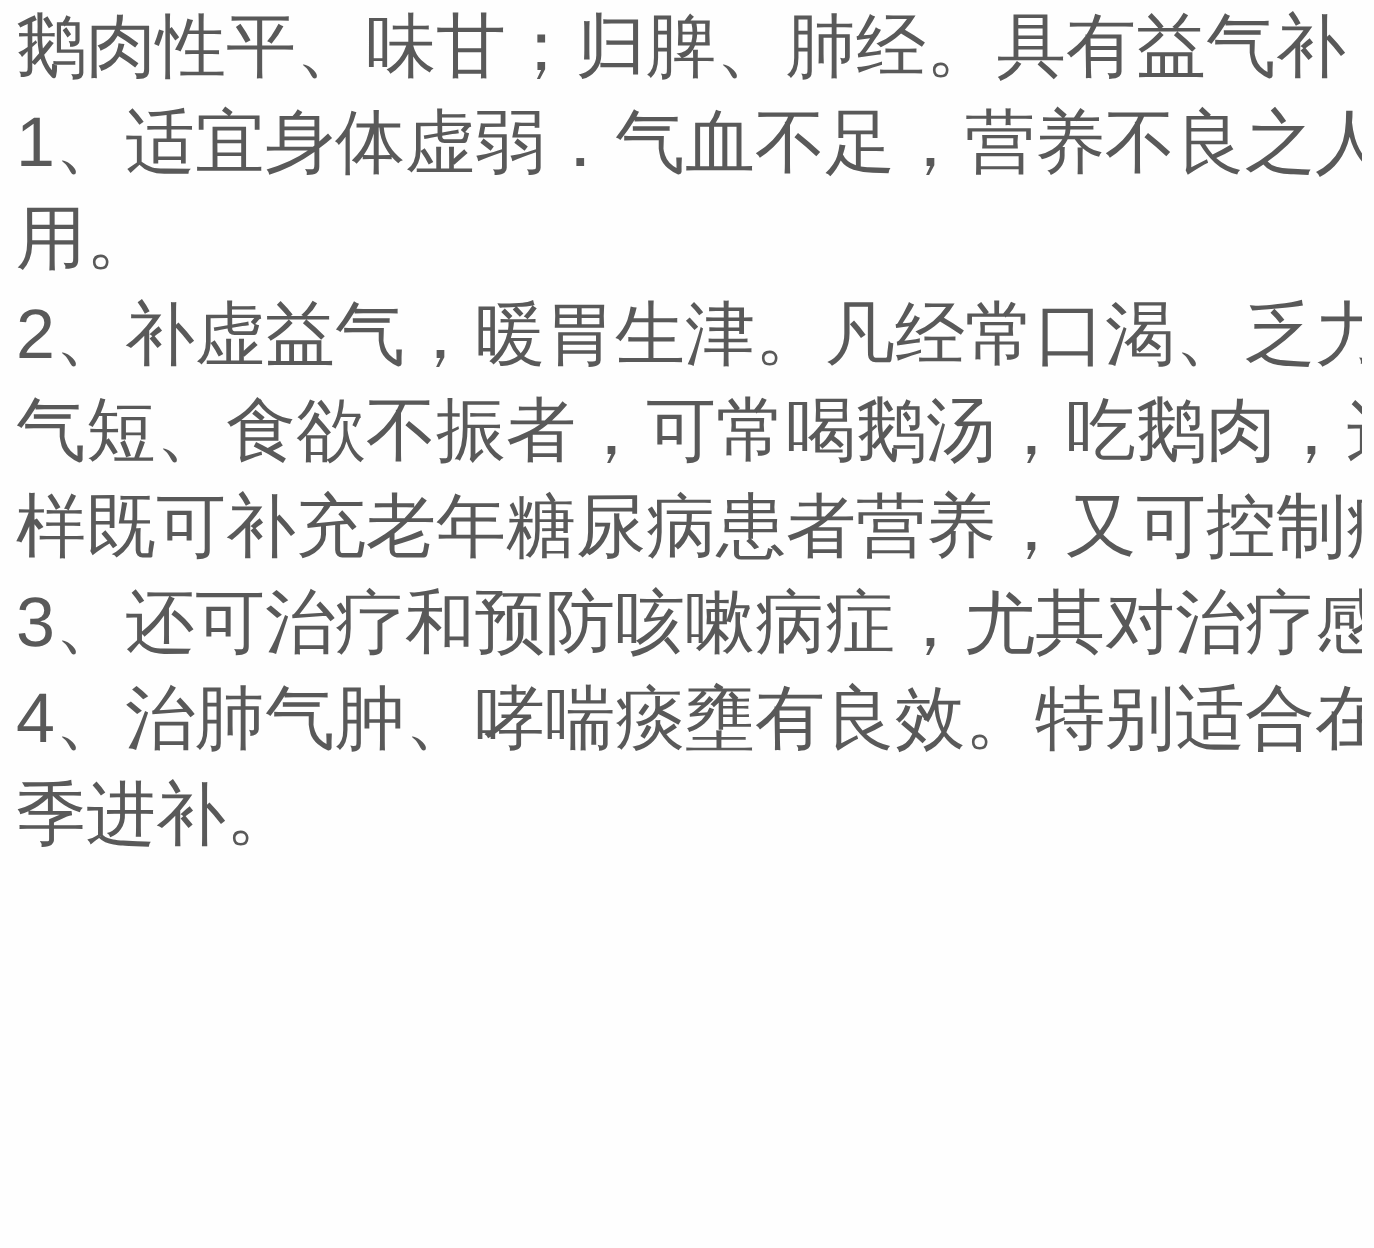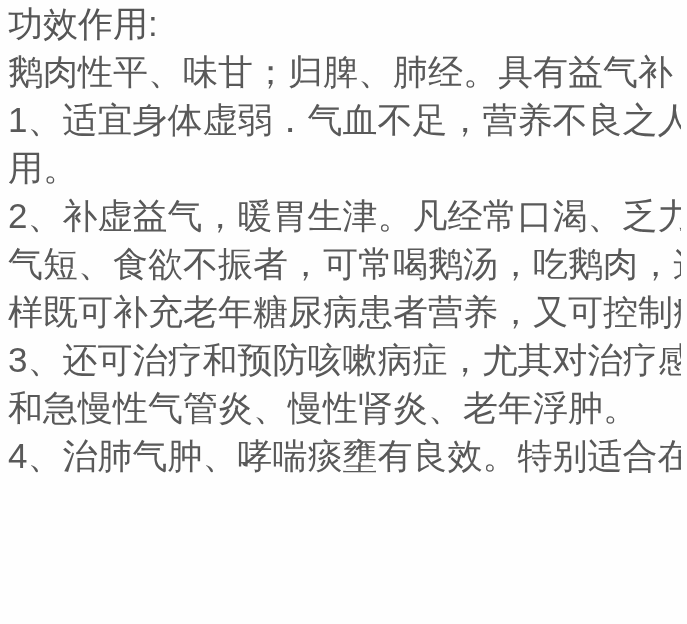--- a/index.html
+++ b/index.html
@@ -29,28 +29,27 @@
     overflow: hidden;
   }
   .heading {
     color: #565656;
   }
 </style>
 </head>
 <body style="background: rgb(254, 254, 254);">
 
 <div class="page">
-  <div class="line heading">功效作用:</div>
 
   <div class="line">鹅肉性平、味甘；归脾、肺经。具有益气补</div>
 
   <div class="line">1、适宜身体虚弱．气血不足，营养不良之人食</div>
   <div class="line">用。</div>
 
   <div class="line">2、补虚益气，暖胃生津。凡经常口渴、乏力、</div>
   <div class="line">气短、食欲不振者，可常喝鹅汤，吃鹅肉，这</div>
   <div class="line">样既可补充老年糖尿病患者营养，又可控制病</div>
 
   <div class="line">3、还可治疗和预防咳嗽病症，尤其对治疗感冒</div>
-  <div class="line">和急慢性气管炎、慢性肾炎、老年浮肿。</div>
 
   <div class="line">4、治肺气肿、哮喘痰壅有良效。特别适合在冬</div>
+  <div class="line">季进补。</div>
 </div>
 
 </body></html>

